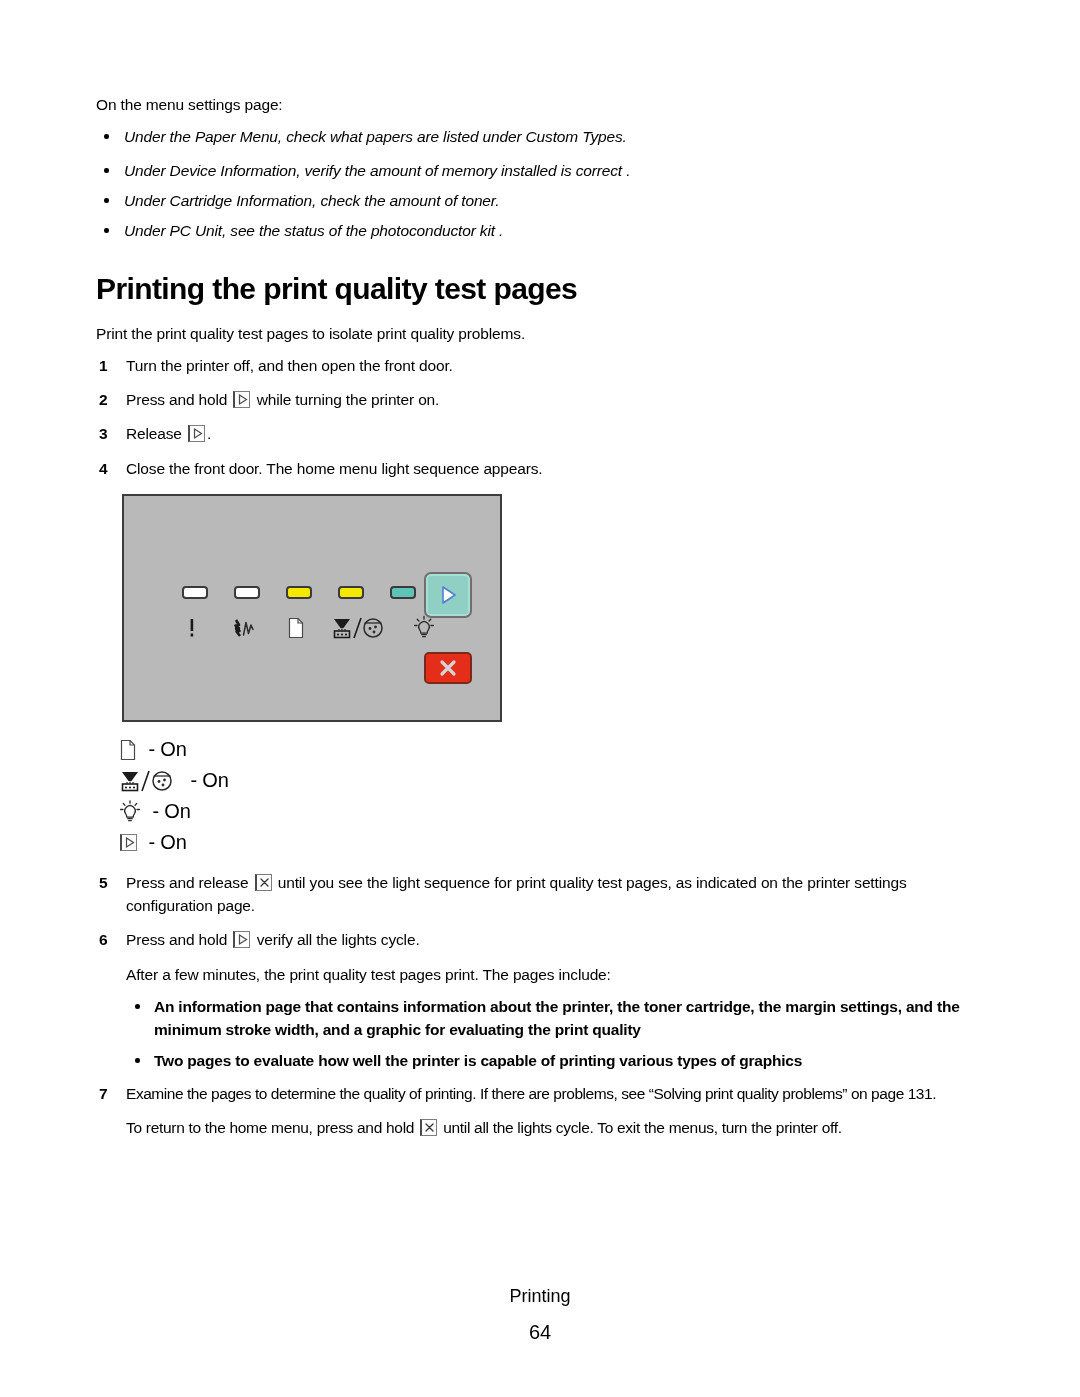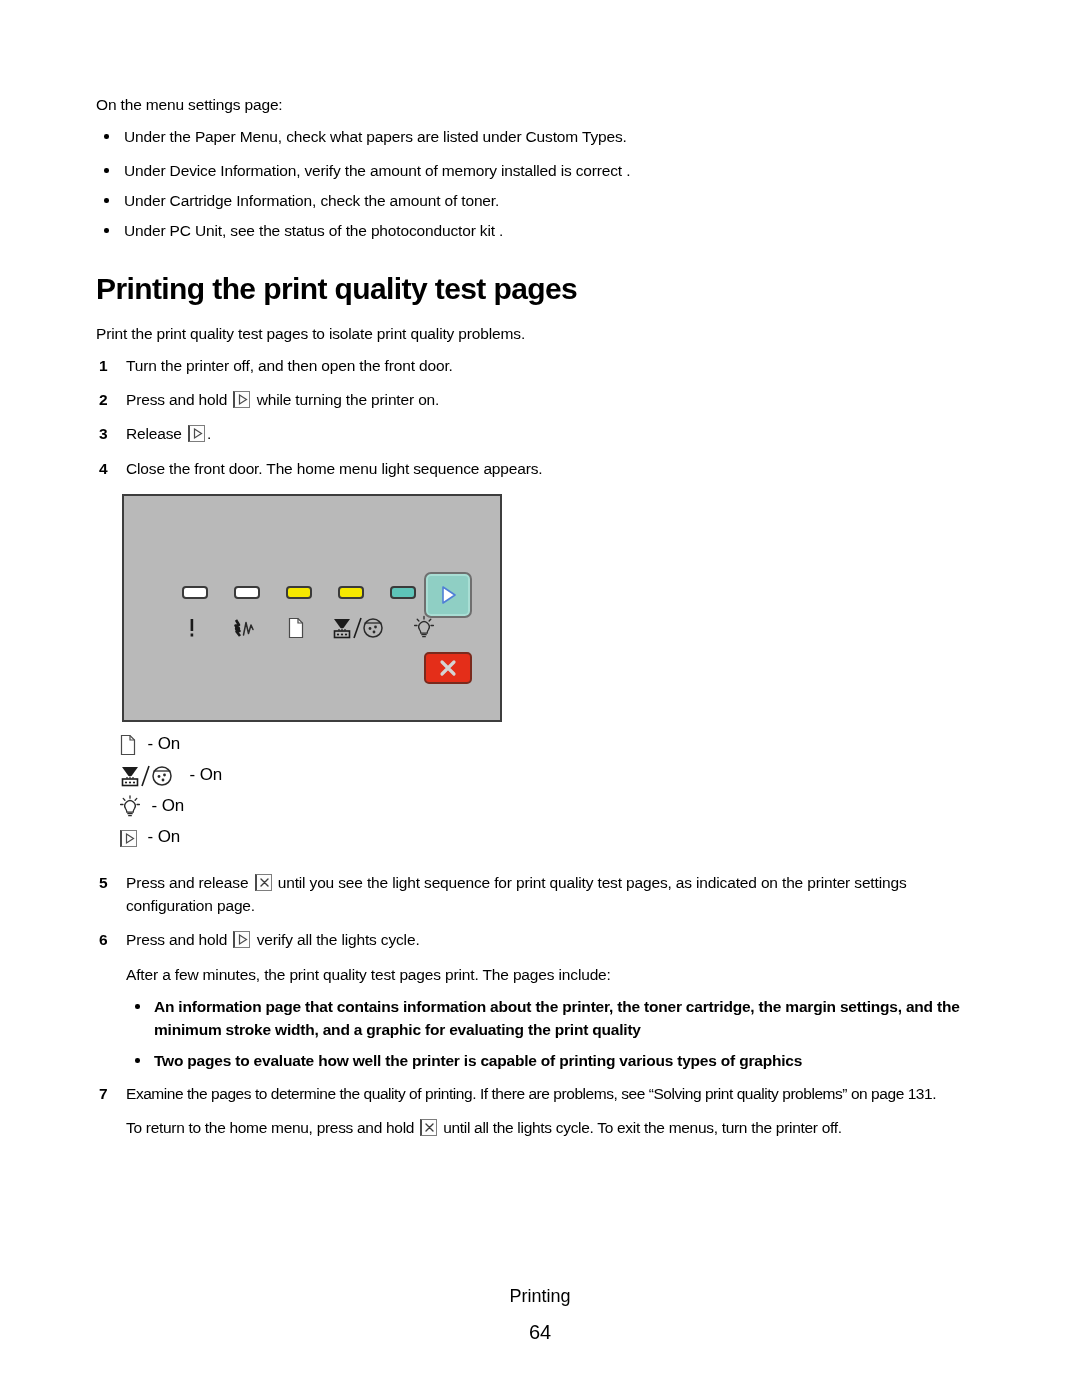--- a/index.html
+++ b/index.html
@@ -44,20 +44,21 @@
     margin: 0 0 12px 0;
     padding: 0;
   }
   ul.bullets > li {
     position: relative;
     padding-left: 28px;
     font-size: 15.5px;
     line-height: 1.42;
     margin-bottom: 8px;
     letter-spacing: -0.15px;
+    font-style: italic;
   }
   ul.bullets > li:last-child { margin-bottom: 0; }
   ul.bullets > li .dot {
     position: absolute;
     left: 8px;
     top: 0.52em;
     width: 4.5px;
     height: 4.5px;
     border-radius: 50%;
     background: #000;
@@ -219,23 +220,23 @@
     justify-content: center;
     box-sizing: border-box;
   }
 
   
   .legend {
     margin: 4px 0 14px 22px;
   }
   .legend-row {
     display: flex;
-    align-items: flex-start;
+    align-items: center;
     height: 31px;
-    font-size: 17px;
+    font-size: 20px;
     letter-spacing: -0.15px;
   }
   .legend-icon {
     display: inline-flex;
     align-items: center;
     justify-content: center;
     min-width: 20px;
     height: 22px;
     margin-right: 5px;
   }

